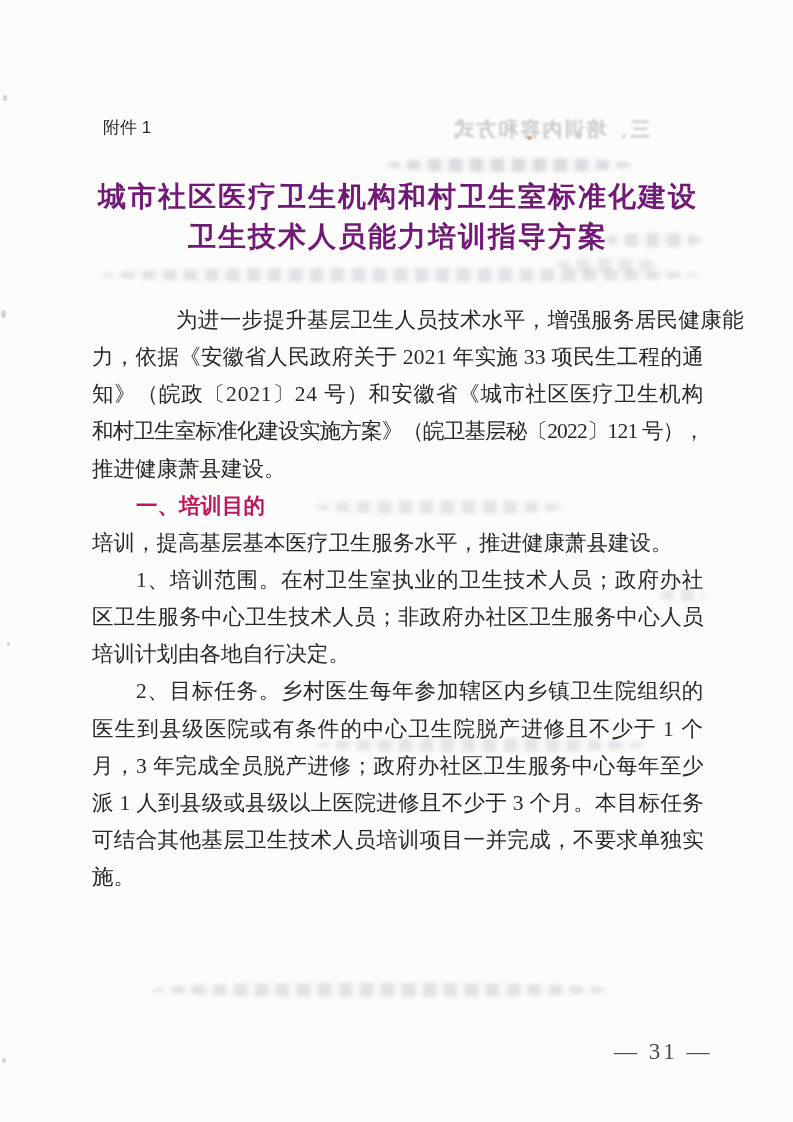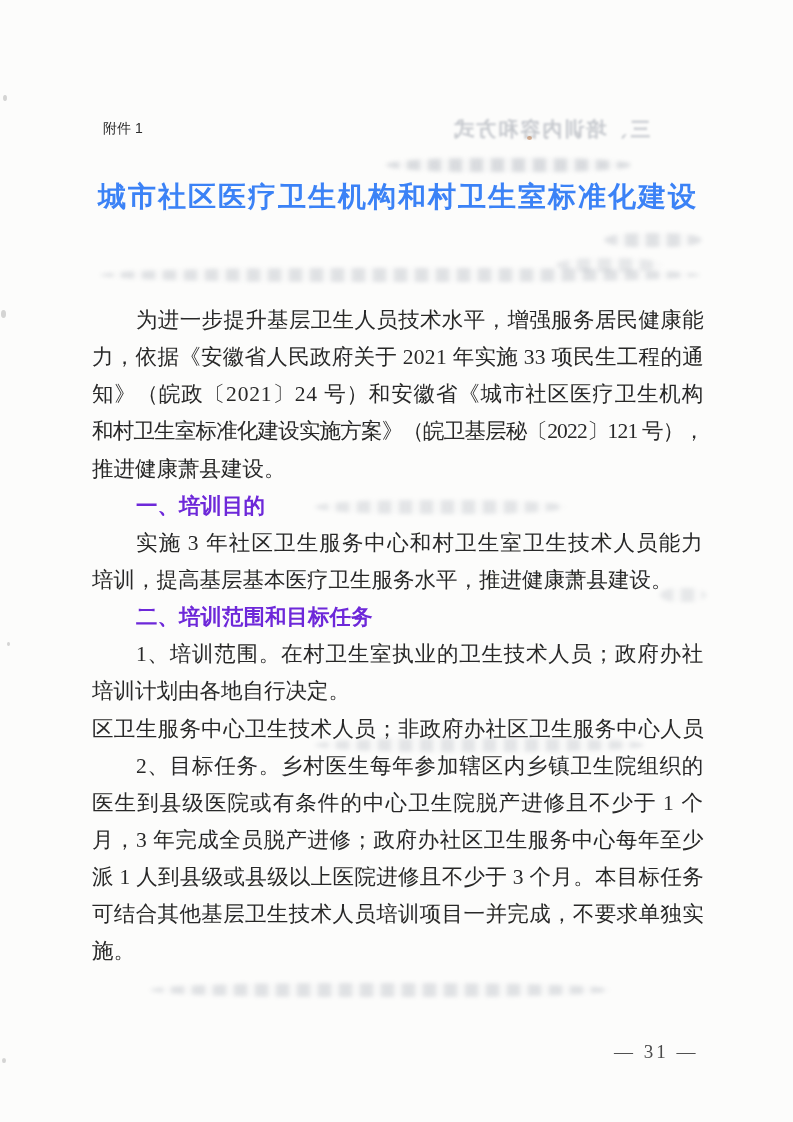--- a/index.html
+++ b/index.html
@@ -9,49 +9,49 @@
     margin:0 auto;
     background:#fcfcfb;
     background-image:radial-gradient(rgba(90,90,90,0.02) 1px, transparent 1.6px);
     background-size:9px 9px;
     overflow:hidden;
     font-family:"Liberation Serif","DejaVu Serif",serif;
     color:var(--ink,#2b2b2b);
   }
   .attachment{
     position:absolute;left:103px;top:116px;
-    font-size:14px;line-height:24px;
+    font-size:17px;line-height:24px;
     font-family:"Liberation Sans","DejaVu Sans",sans-serif;
     color:var(--ink,#2b2b2b);
   }
   .title{
     position:absolute;left:92px;top:177px;width:612px;
     margin:0;text-align:center;
     font-size:28px;line-height:40px;font-weight:700;
-    letter-spacing:2px;color:#3b82f6;
+    letter-spacing:2px;color:#701a75;
   }
   .title .tl{display:block;}
   .body-block{
     position:absolute;left:92px;top:302px;width:612px;
   }
   .line{
     height:37.15px;line-height:37.15px;
     font-size:21.5px;
     white-space:nowrap;
     color:#282828;
   }
   .line.indent{padding-left:44px;}
   .line.heading{
     font-weight:700;
     font-family:Liberation Serif, serif;
-    color:#6d28d9;
+    color:#be185d;
   }
   .pageno{
     position:absolute;left:614px;top:1041px;
-    font-size:19px;line-height:22px;letter-spacing:3px;
+    font-size:23px;line-height:22px;letter-spacing:3px;
     color:#4a4a4a;
   }
   
   .bleed-text{
     position:absolute;
     transform:scaleX(-1);
     color:rgba(118,126,140,0.42);
     filter:blur(1px);
     font-weight:700;font-size:20px;letter-spacing:2px;
     font-family:"Liberation Sans","DejaVu Sans",sans-serif;
@@ -73,35 +73,34 @@
 </style>
 </head>
 <body>
 
 <div class="page" style="--ink: #2b2b2b; background: rgb(252, 252, 251);">
 
   <div class="attachment">附件 1</div>
 
   <h1 class="title">
     <span class="tl">城市社区医疗卫生机构和村卫生室标准化建设</span>
+    <span class="tl">卫生技术人员能力培训指导方案</span>
   </h1>
 
   <div class="body-block" id="body-lines">
-      <div class="line indent"><span style="letter-spacing: 0.346154px;">为进一步提升基层卫生人员技术水平，增强服务居民健康能</span></div>
+      <div class="line indent"><span style="letter-spacing: 0.346154px; margin-left: 40px;">为进一步提升基层卫生人员技术水平，增强服务居民健康能</span></div>
       <div class="line"><span style="letter-spacing: 0.294118px; margin-top: 36px;">力，依据《安徽省人民政府关于 2021 年实施 33 项民生工程的通</span></div>
       <div class="line"><span style="letter-spacing: 0.842742px;">知》（皖政〔2021〕24 号）和安徽省《城市社区医疗卫生机构</span></div>
       <div class="line"><span style="letter-spacing: -0.8125px;">和村卫生室标准化建设实施方案》（皖卫基层秘〔2022〕121 号），</span></div>
       <div class="line end"><span>推进健康萧县建设。</span></div>
       <div class="line indent heading"><span>一、培训目的</span></div>
-      <div class="line indent"><span style="letter-spacing: 1.12963px;">实施 3 年社区卫生服务中心和村卫生室卫生技术人员能力</span></div>
       <div class="line end"><span>培训，提高基层基本医疗卫生服务水平，推进健康萧县建设。</span></div>
-      <div class="line indent heading"><span>二、培训范围和目标任务</span></div>
       <div class="line indent"><span style="letter-spacing: 0.759615px; text-align: right;">1、培训范围。在村卫生室执业的卫生技术人员；政府办社</span></div>
+      <div class="line"><span style="letter-spacing: 0.357143px;">区卫生服务中心卫生技术人员；非政府办社区卫生服务中心人员</span></div>
       <div class="line end"><span>培训计划由各地自行决定。</span></div>
-      <div class="line"><span style="letter-spacing: 0.357143px;">区卫生服务中心卫生技术人员；非政府办社区卫生服务中心人员</span></div>
       <div class="line indent"><span style="letter-spacing: 0.759615px;">2、目标任务。乡村医生每年参加辖区内乡镇卫生院组织的</span></div>
       <div class="line"><span style="letter-spacing: 1.08621px;">医生到县级医院或有条件的中心卫生院脱产进修且不少于 1 个</span></div>
       <div class="line"><span style="letter-spacing: 0.530172px; margin-top: 32px;">月，3 年完成全员脱产进修；政府办社区卫生服务中心每年至少</span></div>
       <div class="line"><span style="letter-spacing: 0.3125px; margin-top: 16px;">派 1 人到县级或县级以上医院进修且不少于 3 个月。本目标任务</span></div>
       <div class="line"><span style="letter-spacing: 0.357143px;">可结合其他基层卫生技术人员培训项目一并完成，不要求单独实</span></div>
       <div class="line end"><span>施。</span></div>
     </div>
 
   <div class="pageno">— 31 —</div>
 

